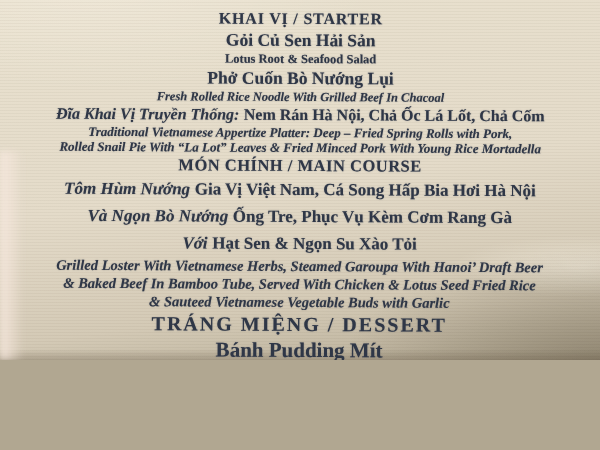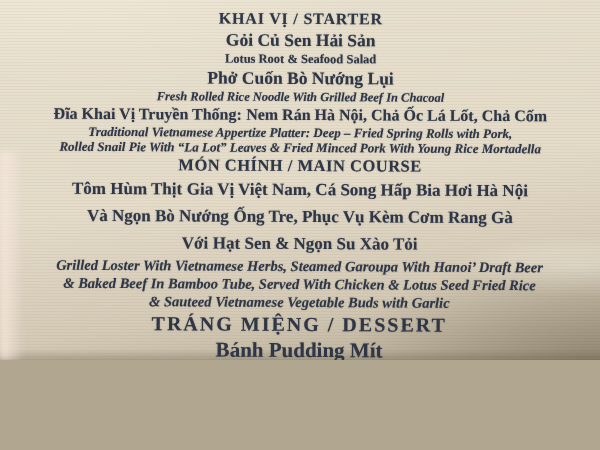--- a/index.html
+++ b/index.html
@@ -34,21 +34,21 @@
     text-align:center;color:#2f3747;
     transform:rotate(.3deg);
     padding-top:9px;
     text-shadow:0 0 1.2px rgba(47,55,71,.5);
   }
   .menu p{margin:0;font-weight:bold;white-space:nowrap;}
   .heading{font-size:16px;line-height:20px;letter-spacing:.8px;}
   .dish{font-size:17.5px;line-height:22px;}
   .trans{font-size:12.5px;line-height:16px;}
   .it{font-style:italic;}
-  .lead{margin-right:.27em;}
+  .lead{font-style:italic;margin-right:.27em;}
   .mt1{margin-top:1px;} .mt4{margin-top:4px;}
   .platter{font-size:16px;line-height:20px;margin-top:2px;}
   .platter-en{font-size:13px;line-height:15px;font-style:italic;}
   .main-heading{margin-top:14px;font-size:16.5px;line-height:21px;letter-spacing:.5px;}
   .main-line{font-size:17px;line-height:27px;}
   .main-en{font-size:14.5px;line-height:18px;font-style:italic;}
   .dessert-heading{margin-top:28px;font-size:20px;line-height:26px;letter-spacing:2px;}
   .dessert-dish{margin-top:8px;font-size:21px;line-height:27px;}
   .dessert-en{margin-top:4px;font-size:17px;line-height:21px;}
 </style>
@@ -70,21 +70,21 @@
       <p class="trans it">Fresh Rolled Rice Noodle With Grilled Beef In Chacoal</p>
 
       <p class="platter"><span class="lead">Đĩa Khai Vị Truyền Thống:</span><span>Nem Rán Hà Nội, Chả Ốc Lá Lốt, Chả Cốm</span></p>
       <p class="platter-en">Traditional Vietnamese Appertize Platter: Deep – Fried Spring Rolls with Pork,</p>
       <p class="platter-en">Rolled Snail Pie With “La Lot” Leaves &amp; Fried Minced Pork With Young Rice Mortadella</p>
     </section>
 
     <section>
       <p class="heading main-heading">MÓN CHÍNH / MAIN COURSE</p>
 
-      <p class="main-line"><span class="lead">Tôm Hùm Thịt</span><span>Gia Vị Việt Nam, Cá Song Hấp Bia Hơi Hà Nội</span></p>
+      <p class="main-line"><span class="lead">Tôm Hùm Nướng</span><span>Gia Vị Việt Nam, Cá Song Hấp Bia Hơi Hà Nội</span></p>
       <p class="main-line"><span class="lead">Và Ngọn Bò Nướng</span><span>Ống Tre, Phục Vụ Kèm Cơm Rang Gà</span></p>
       <p class="main-line"><span class="lead">Với</span><span>Hạt Sen &amp; Ngọn Su Xào Tỏi</span></p>
 
       <p class="main-en">Grilled Loster With Vietnamese Herbs, Steamed Garoupa With Hanoi’ Draft Beer</p>
       <p class="main-en">&amp; Baked Beef In Bamboo Tube, Served With Chicken &amp; Lotus Seed Fried Rice</p>
       <p class="main-en">&amp; Sauteed Vietnamese Vegetable Buds with Garlic</p>
     </section>
 
     <section>
       <p class="heading dessert-heading">TRÁNG MIỆNG / DESSERT</p>

